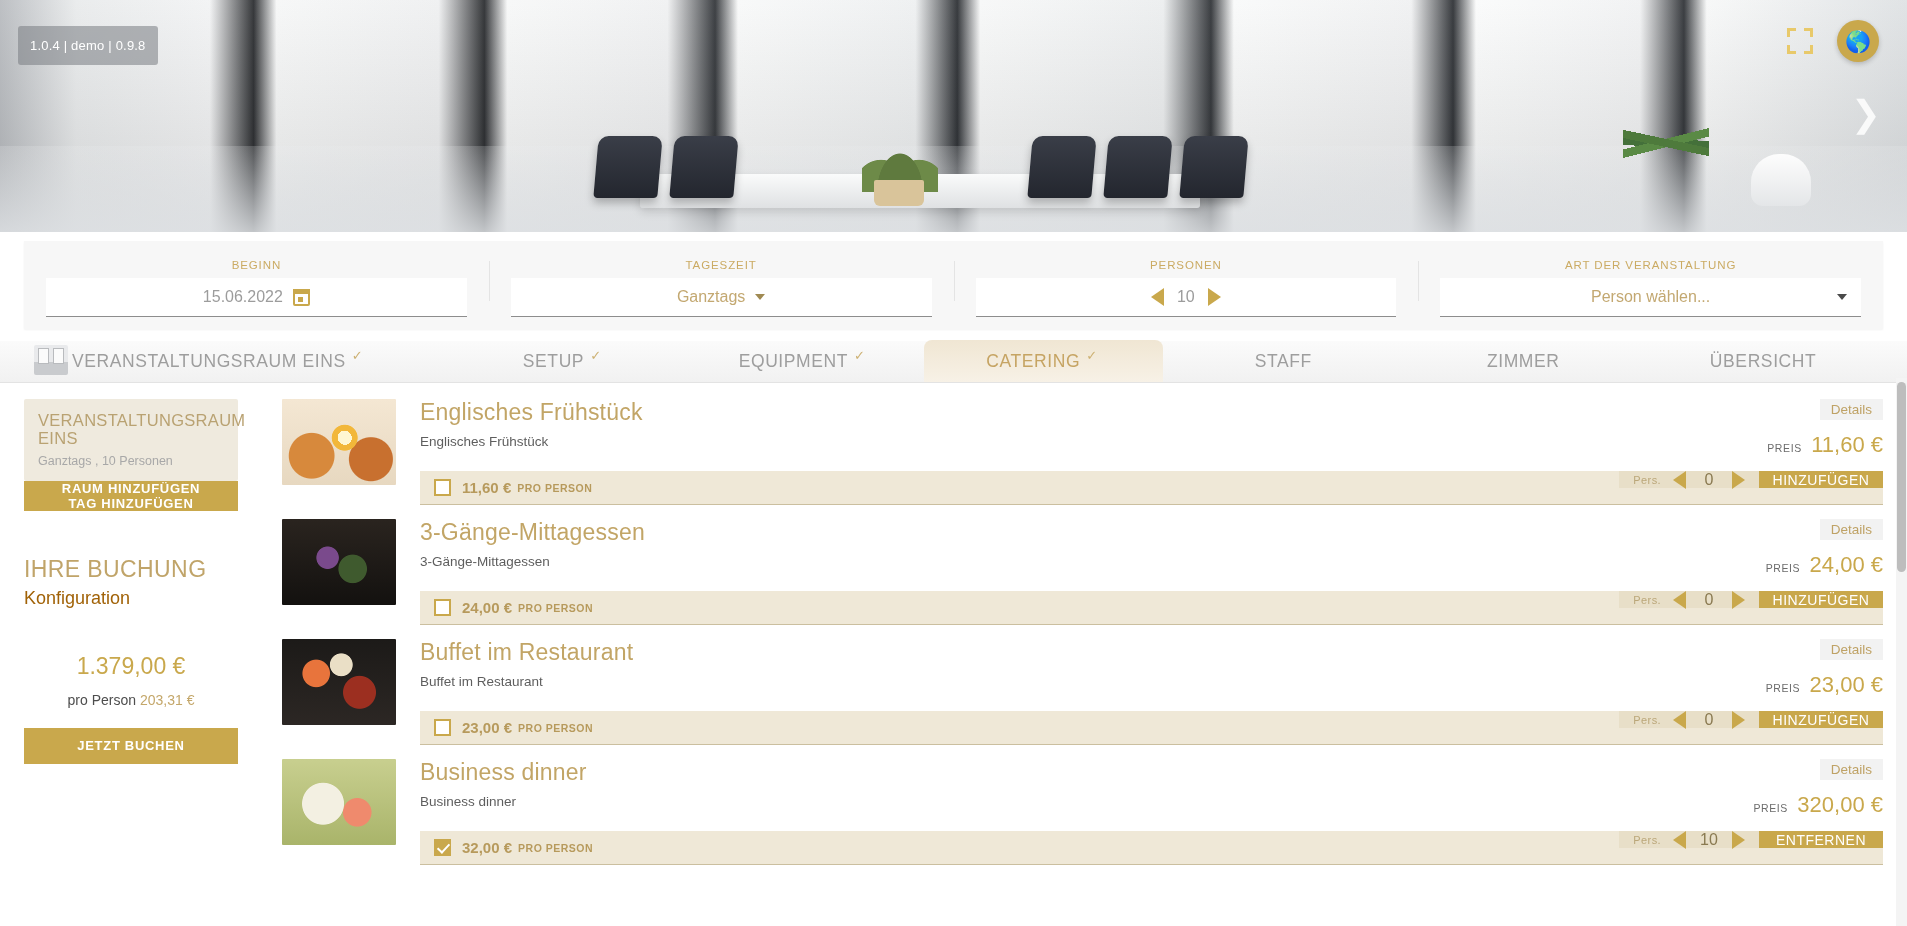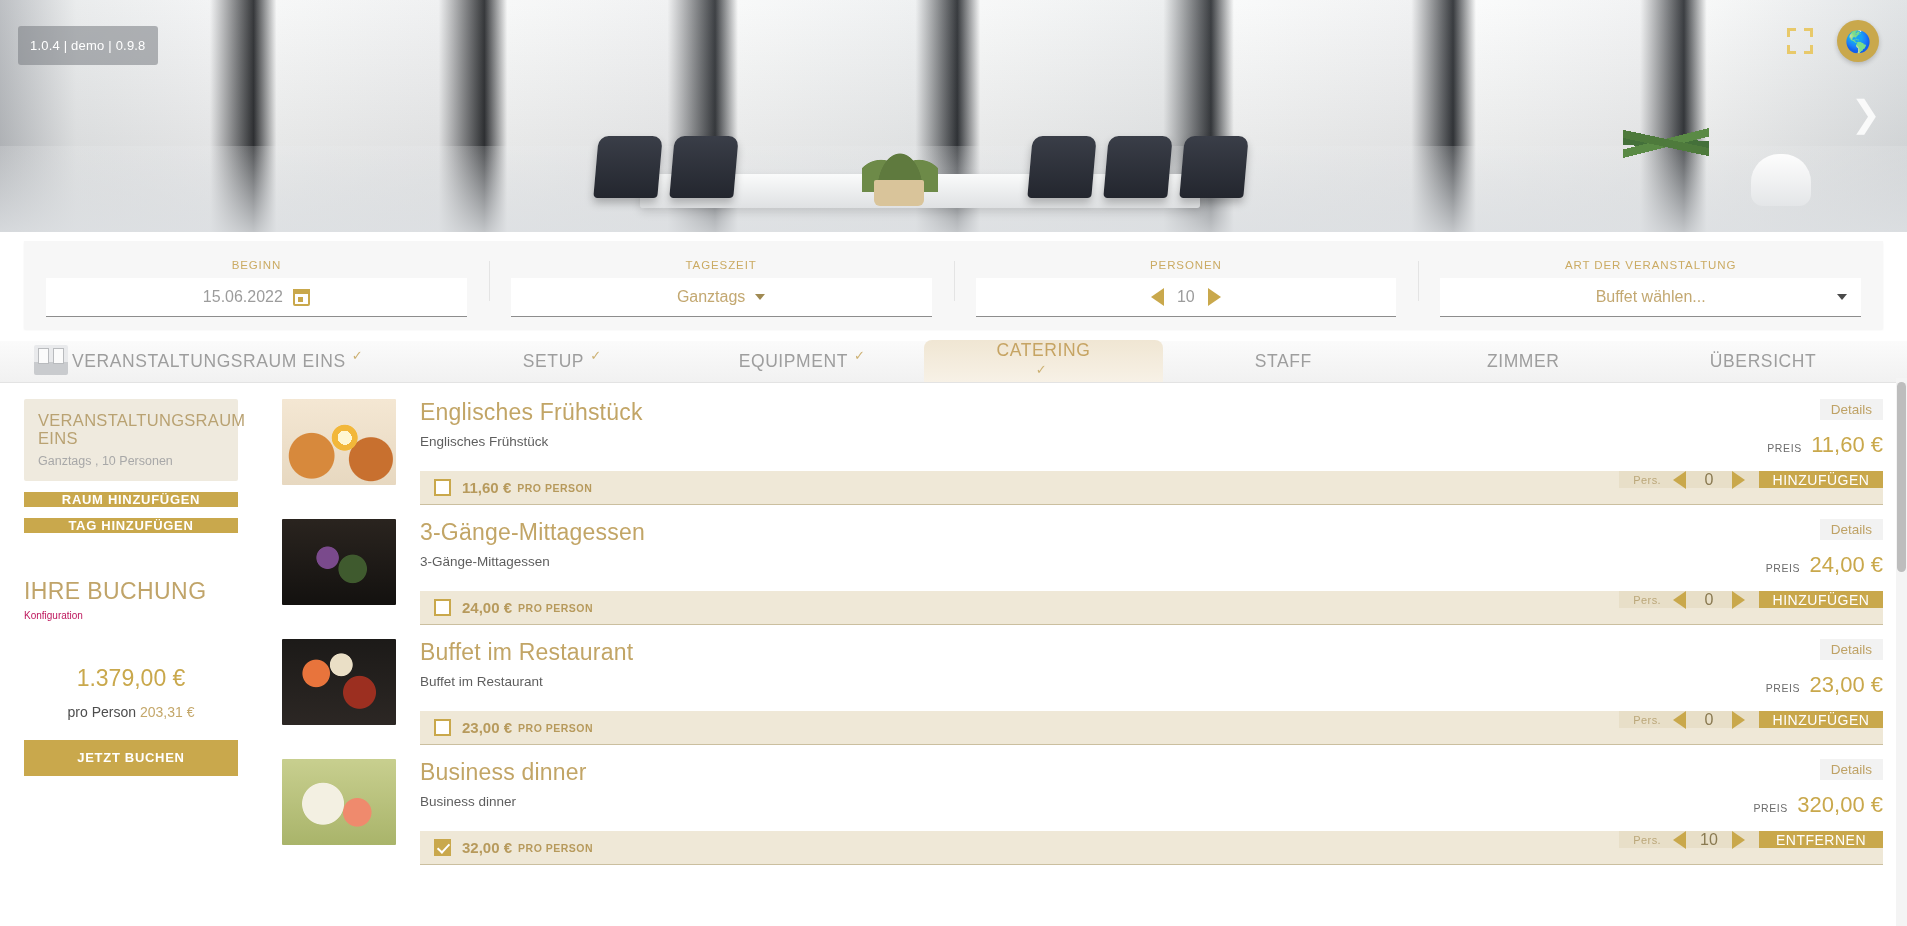--- a/index.html
+++ b/index.html
@@ -179,21 +179,20 @@
     flex: 1; height: 42px;
     display: flex; align-items: center; justify-content: center;
     gap: 7px; position: relative; cursor: pointer;
     font-size: 17.5px; letter-spacing: .6px; color: #9e9e9e;
   }
   .tab.first { flex: 1.55; justify-content: flex-start; padding-left: 48px; }
   .tab.active {
     background: linear-gradient(to bottom,#f0e6d3,#f7f1e6);
     color: #c6a463;
     border-radius: 8px 8px 0 0;
-    flex-direction: column;
   }
   .tab .chk {
     position: absolute; font-size: 13px; color: #cdb173;
     top: 5px; margin-left: 2px;
   }
   .tab-label { position: relative; }
   .room-icon {
     position: absolute; left: 10px; top: 5px;
     width: 34px; height: 30px;
     background:
@@ -214,29 +213,29 @@
 
   .sidebar { width: 262px; padding: 16px 24px 0 24px; }
   .room-card {
     background: #efeade; padding: 12px 14px 13px 14px; border-radius: 2px;
   }
   .room-card-title {
     font-size: 16.5px; color: #b9a272; line-height: 1.12; letter-spacing: .3px;
   }
   .room-card-sub { font-size: 12.5px; color: #a8a8a8; margin-top: 6px; }
   .gold-btn {
-    display: block; width: 100%; margin-top: 11px;
+    display: block; width: 100%; 
     height: 15px; background: #c9a84c; color: #ffffff;
     font-size: 13px; font-weight: bold; letter-spacing: .7px;
     border: none; cursor: pointer; font-family: inherit;
   }
   .booking-title {
     margin-top: 45px; font-size: 23px; color: #c0a469; letter-spacing: .4px;
   }
-  .booking-sub { font-size: 10px; color: #be185d; margin-top: 5px; }
+  .booking-sub { font-size: 18px; color: #a16207; margin-top: 5px; }
   .total-row {
     margin-top: 44px; text-align: center;
     font-size: 23px; color: #c9a84c; font-weight: 500;
   }
   .perperson-row {
     margin-top: 12px; text-align: center; font-size: 14px; color: #4d4d4d;
   }
   .perperson-row span { color: #c4a76a; }
   .sidebar .gold-btn.big { height: 36px; margin-top: 20px; }
 
@@ -384,21 +383,21 @@
     <div class="field-box">
       <span class="arrow-l"></span>
       <span class="pers-val">10</span>
       <span class="arrow-r"></span>
     </div>
   </div>
 
   <div class="field">
     <div class="field-label">ART DER VERANSTALTUNG</div>
     <div class="field-box">
-      <span class="field-val placeholder">Buffet wählen...</span>
+      <span class="field-val placeholder">Person wählen...</span>
       <span class="caret-down dark sel-caret"></span>
     </div>
   </div>
 
 </div>
 
 <div class="tabs">
 
   <div class="tab first">
     <span class="room-icon"></span>

